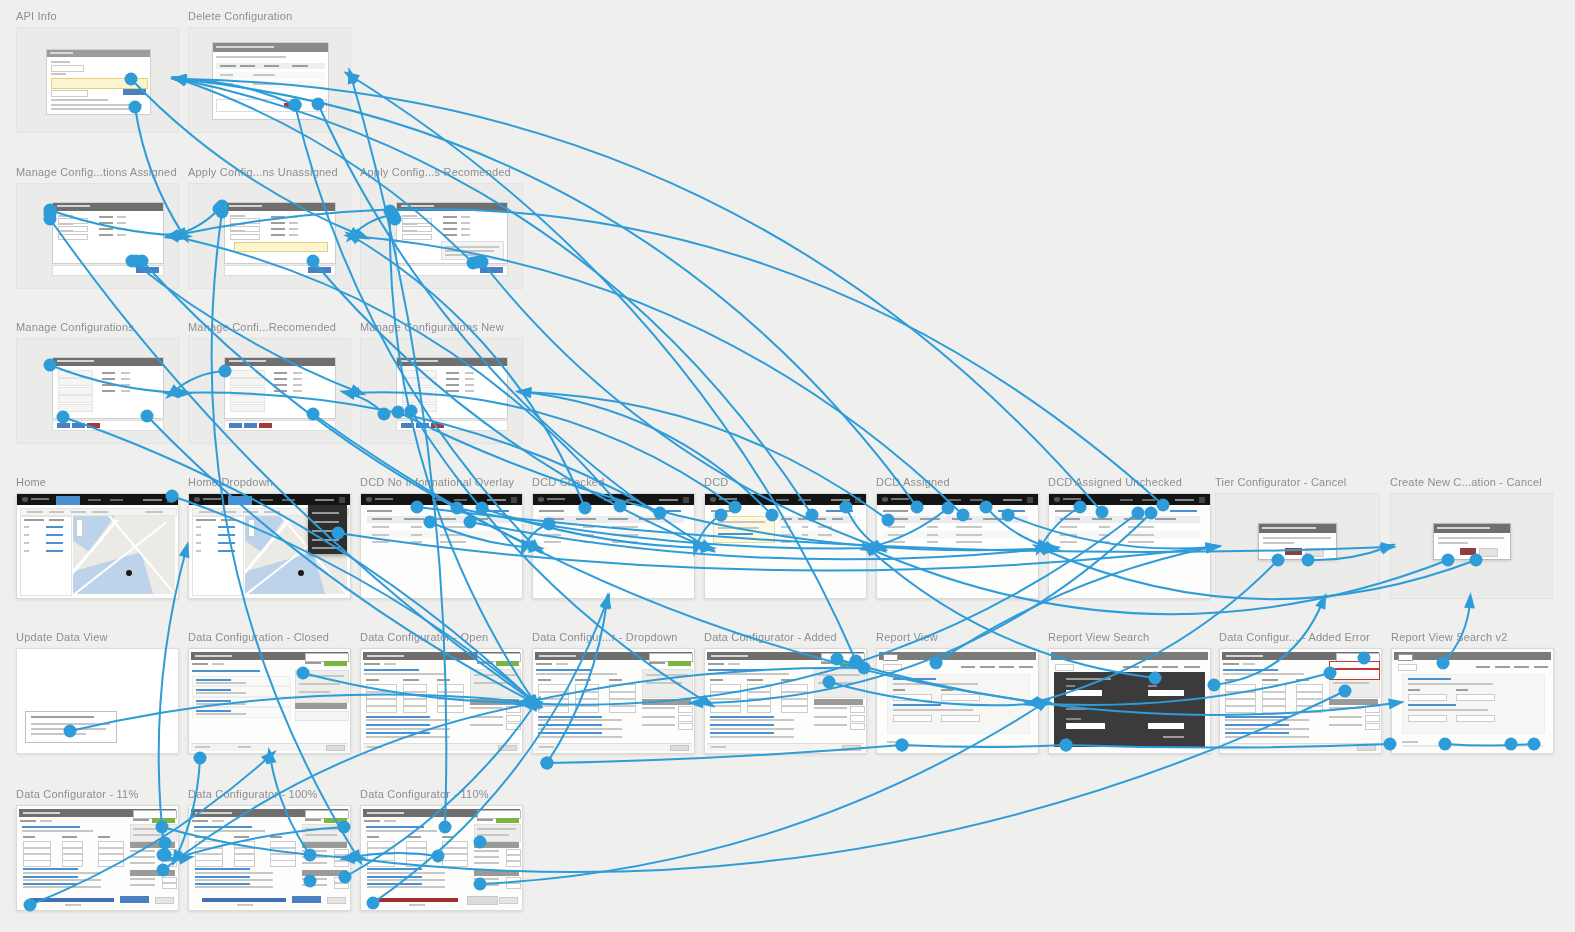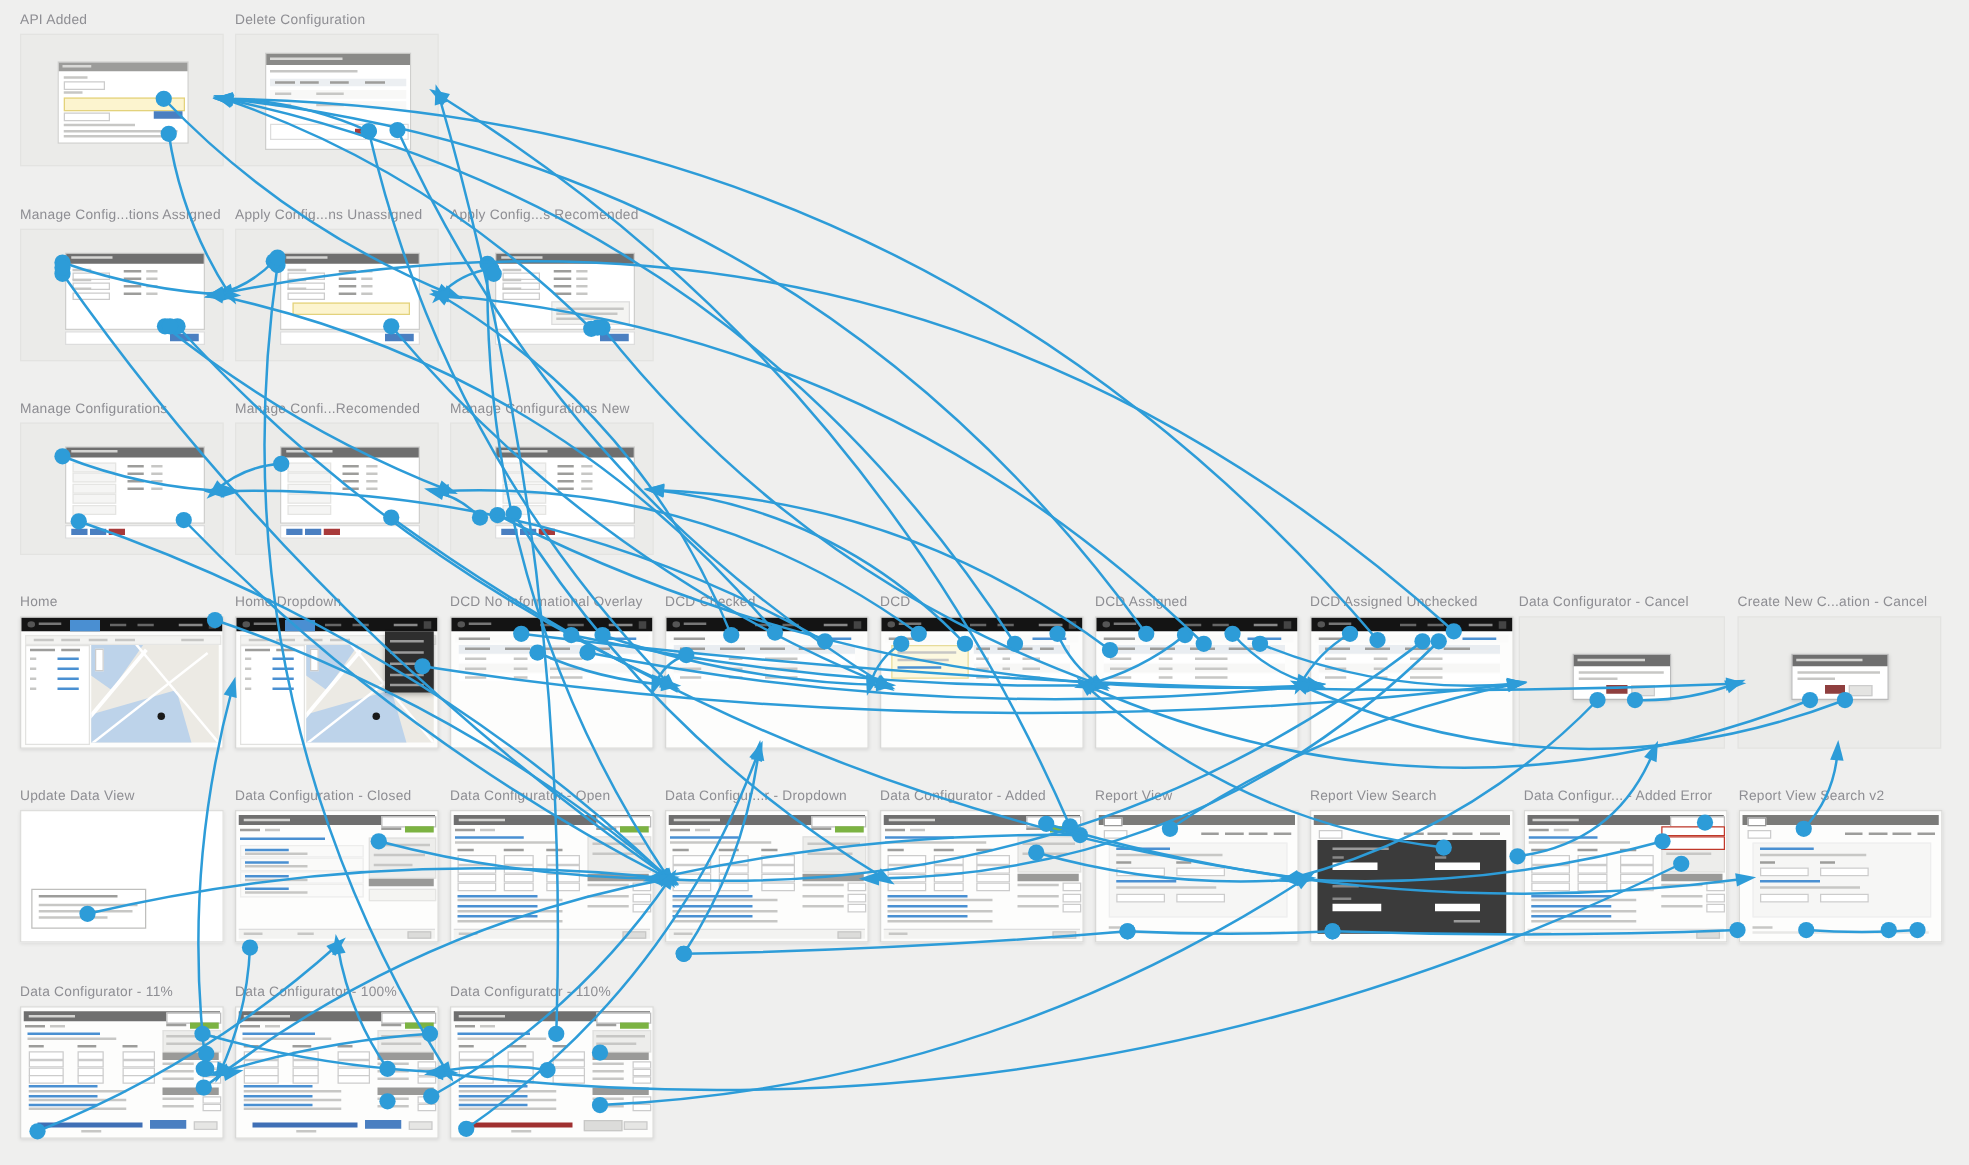--- a/index.html
+++ b/index.html
@@ -8,21 +8,21 @@
   .board{position:absolute;z-index:1;overflow:hidden;}
   .board.gray{background:#ebebe9;border:1px solid #e3e3e1;}
   .board.shot{background:#fdfdfc;border:1px solid #d9d9d7;box-shadow:0 1px 3px rgba(0,0,0,.10);}
   .board.white{background:#ffffff;border:1px solid #dededc;box-shadow:0 1px 3px rgba(0,0,0,.08);}
   #flows{position:absolute;left:0;top:0;z-index:5;pointer-events:none;}
 </style>
 </head>
 <body>
 
 <div id="canvas" style="width: 1575px; height: 932px;">
-    <div class="ab-label" style="left: 16px; top: 10px; width: 201px;">API Added</div>
+    <div class="ab-label" style="left: 16px; top: 10px; width: 201px;">API Info</div>
     <div class="board gray" style="left: 16px; top: 27px; width: 161px; height: 104px;">
       <div style="position: absolute; left: 18%; top: 20%; width: 64%; height: 62%; background: rgb(255, 255, 255); border: 1px solid rgb(207, 207, 205);">
         <div style="position: absolute; left: 0px; top: 0px; width: 100%; height: 11%; background: rgb(156, 156, 154);"></div>
         <div style="position: absolute; left: 3%; top: 3%; width: 22%; background: rgb(217, 217, 215); height: 2px;"></div>
         <div style="position: absolute; left: 4%; top: 17%; width: 18%; background: rgb(199, 199, 197); height: 2px;"></div>
         <div style="position: absolute; left: 4%; top: 24%; width: 30%; height: 7%; background: rgb(255, 255, 255); border: 1px solid rgb(204, 204, 204);"></div>
         <div style="position: absolute; left: 4%; top: 36%; width: 14%; background: rgb(199, 199, 197); height: 2px;"></div>
         <div style="position: absolute; left: 4%; top: 44%; width: 92%; height: 13%; background: rgb(252, 244, 207); border: 1px solid rgb(227, 210, 124);"></div>
         <div style="position: absolute; right: 4%; top: 61%; width: 22%; height: 9%; background: rgb(74, 127, 193);"></div>
         <div style="position: absolute; left: 4%; top: 63%; width: 34%; height: 7%; background: rgb(255, 255, 255); border: 1px solid rgb(204, 204, 204);"></div>
@@ -470,21 +470,21 @@
         <div style="position: absolute; left: 3%; top: 35%; width: 12%; background: rgb(199, 199, 197); height: 2px;"></div>
         <div style="position: absolute; left: 30%; top: 35%; width: 8%; background: rgb(199, 199, 197); height: 2px;"></div>
         <div style="position: absolute; left: 50%; top: 35%; width: 18%; background: rgb(199, 199, 197); height: 2px;"></div>
       </div>
       <div style="position: absolute; left: 4%; top: 43%; width: 90%; height: 6%; background: rgb(255, 255, 255);">
         <div style="position: absolute; left: 3%; top: 35%; width: 12%; background: rgb(199, 199, 197); height: 2px;"></div>
         <div style="position: absolute; left: 30%; top: 35%; width: 8%; background: rgb(199, 199, 197); height: 2px;"></div>
         <div style="position: absolute; left: 50%; top: 35%; width: 18%; background: rgb(199, 199, 197); height: 2px;"></div>
       </div>
     </div>
-    <div class="ab-label" style="left: 1215px; top: 476px; width: 203px;">Data Configurator - Cancel</div>
+    <div class="ab-label" style="left: 1215px; top: 476px; width: 203px;">Tier Configurator - Cancel</div>
     <div class="board gray" style="left: 1215px; top: 493px; width: 163px; height: 104px;">
       <div style="position: absolute; left: 26%; top: 28%; width: 47%; height: 34%; background: rgb(255, 255, 255); border: 1px solid rgb(187, 187, 187); box-shadow: rgba(0, 0, 0, 0.15) 0px 1px 3px;">
         <div style="position: absolute; left: 0px; top: 0px; width: 100%; height: 24%; background: rgb(111, 111, 111);"></div>
         <div style="position: absolute; left: 4%; top: 8%; width: 70%; background: rgb(213, 213, 211); height: 2px;"></div>
         <div style="position: absolute; left: 5%; top: 36%; width: 88%; background: rgb(199, 199, 197); height: 2px;"></div>
         <div style="position: absolute; left: 5%; top: 50%; width: 40%; background: rgb(199, 199, 197); height: 2px;"></div>
         <div style="position: absolute; left: 34%; top: 68%; width: 22%; height: 18%; background: rgb(143, 63, 63);"></div>
         <div style="position: absolute; left: 60%; top: 68%; width: 22%; height: 18%; background: rgb(228, 228, 226); border: 1px solid rgb(204, 204, 204);"></div>
       </div>
     </div>

